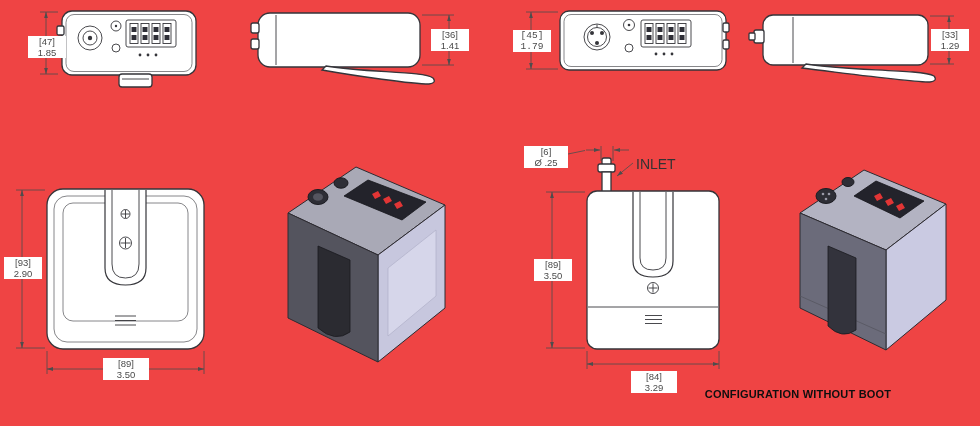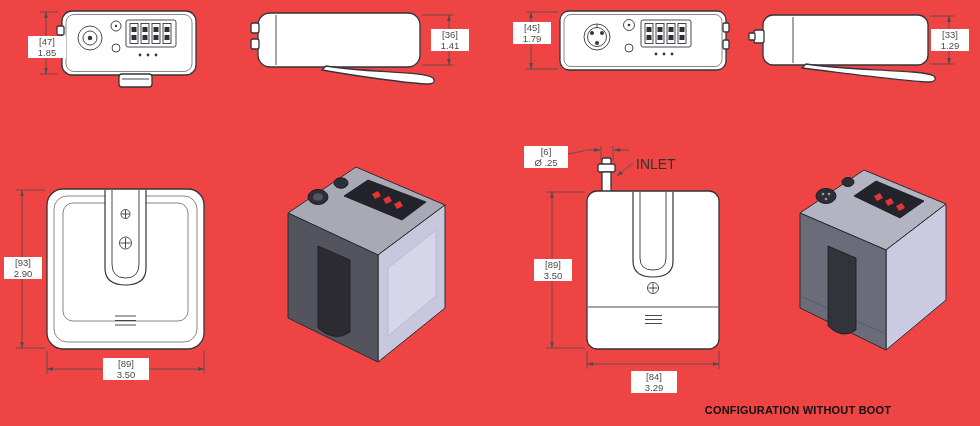--- a/index.html
+++ b/index.html
@@ -230,21 +230,21 @@
   </svg>
 
   <div class="dim" style="left:28px; top:36px; width:36px;">
     <span>[47]</span>
     <span>1.85</span>
   </div>
   <div class="dim" style="left:431px; top:29px; width:36px;">
     <span>[36]</span>
     <span>1.41</span>
   </div>
-  <div class="dim" style="left:513px; top:22px; width:36px;">
+  <div class="dim" style="left:513px; top:30px; width:36px;font-family:Liberation Mono, monospace;">
     <span>[45]</span>
     <span>1.79</span>
   </div>
   <div class="dim" style="left:931px; top:29px; width:36px;">
     <span>[33]</span>
     <span>1.29</span>
   </div>
   <div class="dim" style="left:4px; top:257px; width:36px;">
     <span>[93]</span>
     <span>2.90</span>
@@ -261,15 +261,15 @@
     <span>[84]</span>
     <span>3.29</span>
   </div>
   <div class="dim" style="left:524px; top:146px; width:42px;">
     <span>[6]</span>
     <span>Ø .25</span>
   </div>
 
   <div class="note" style="left:636px; top:157px; width:44px;">INLET</div>
 
-  <div class="caption" style="left:685px; top:388px; width:226px;margin-top:16px;">CONFIGURATION WITHOUT BOOT</div>
+  <div class="caption" style="left:685px; top:388px; width:226px;">CONFIGURATION WITHOUT BOOT</div>
 
 </div>
 
 </body></html>

